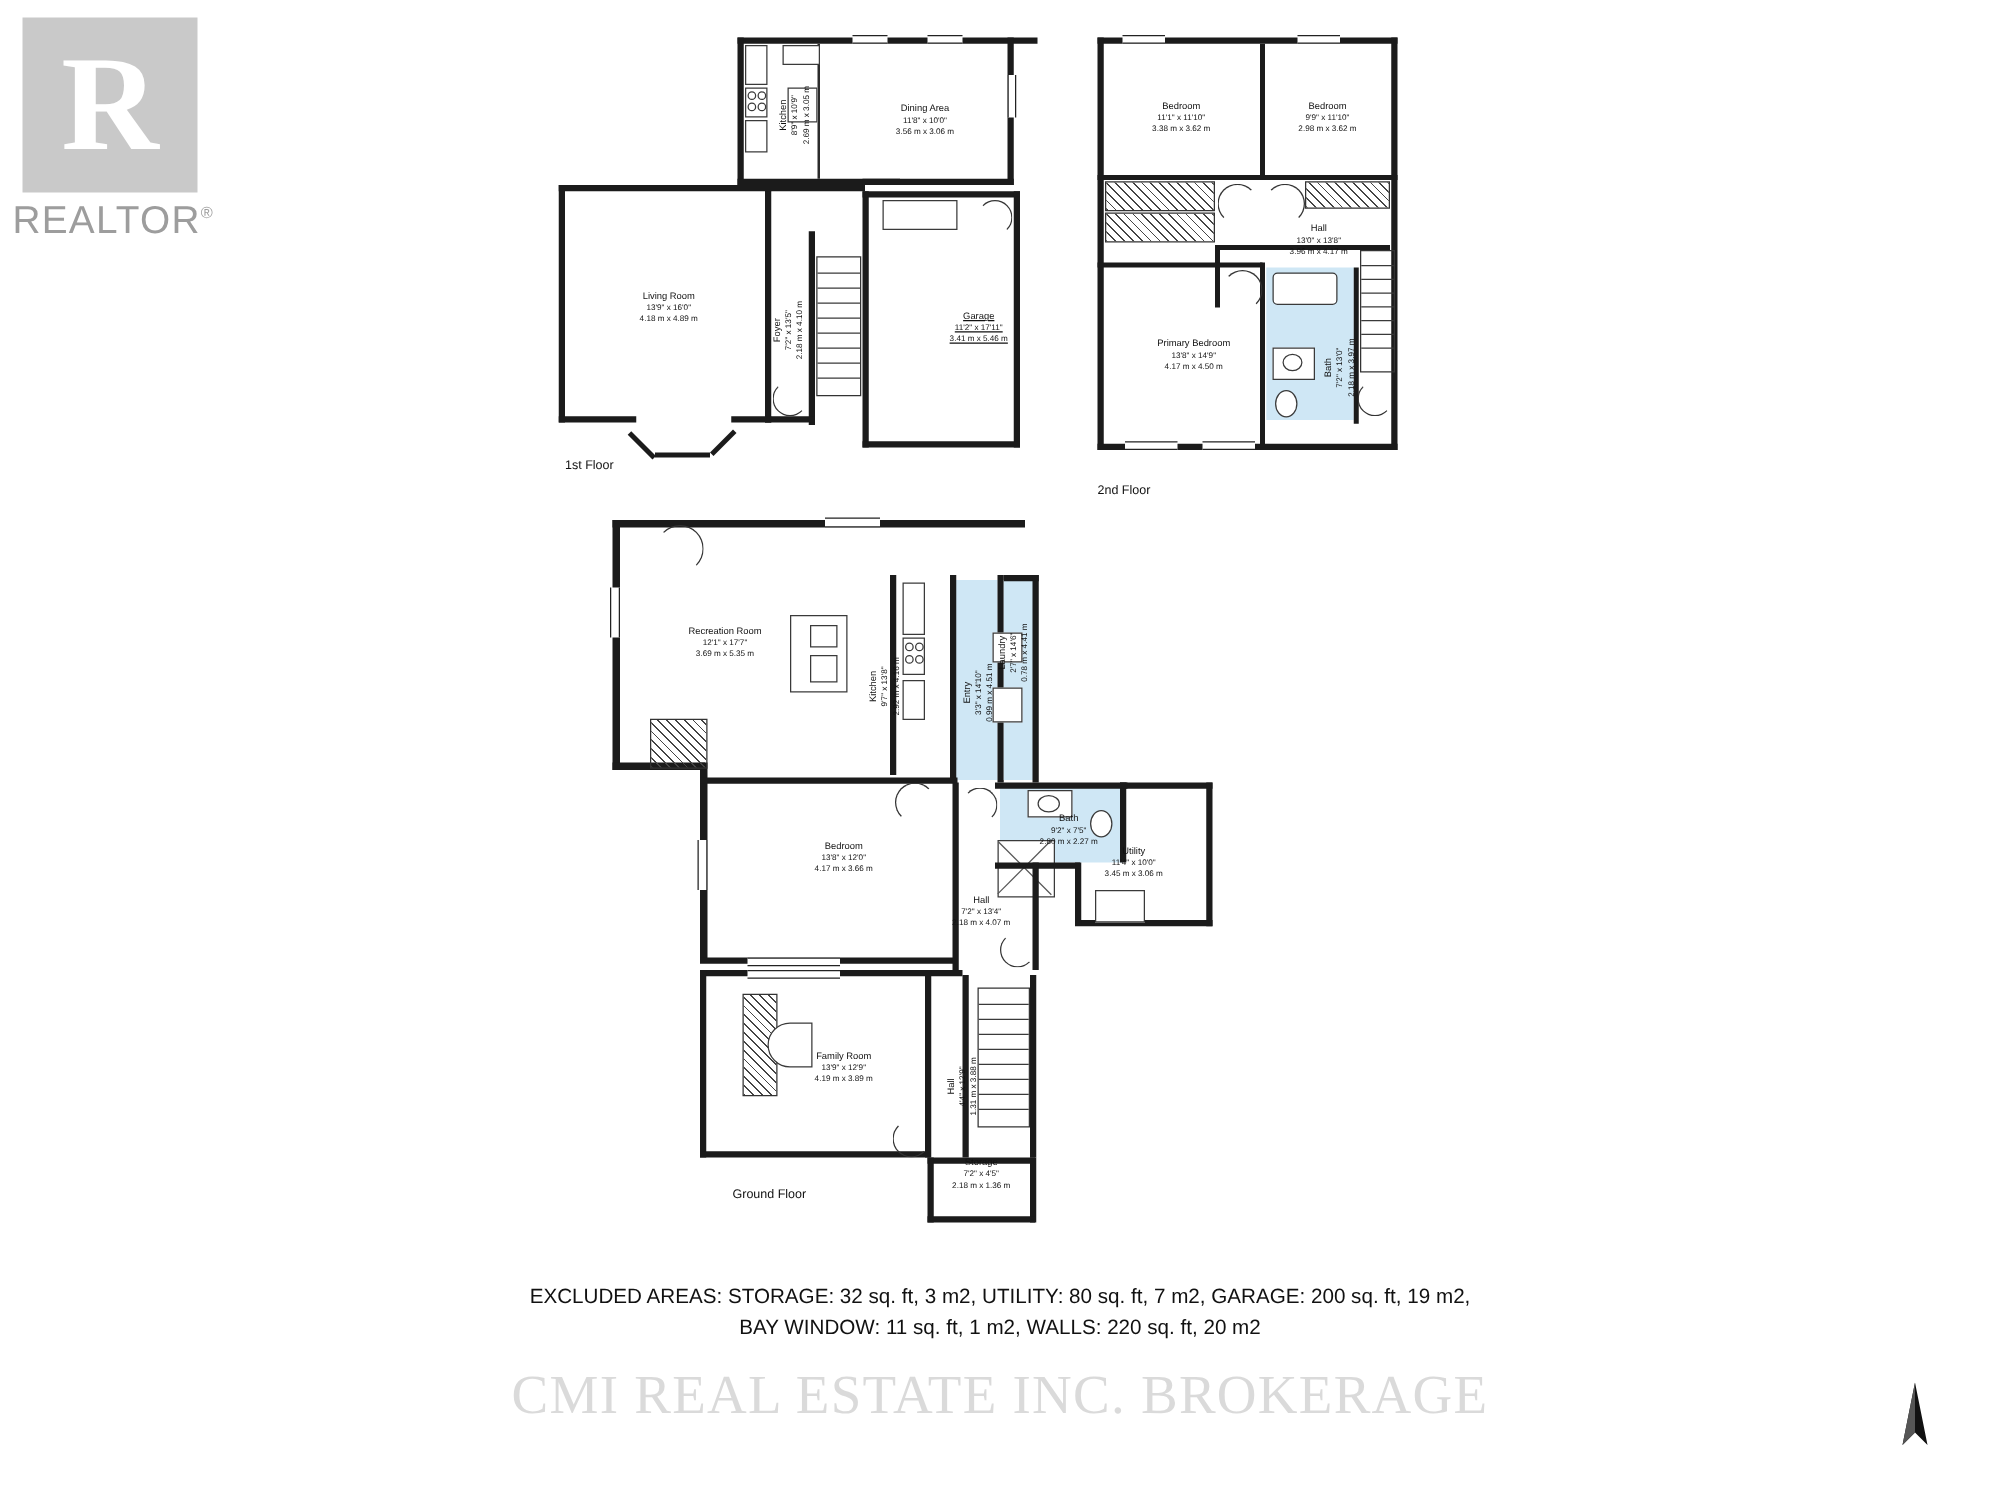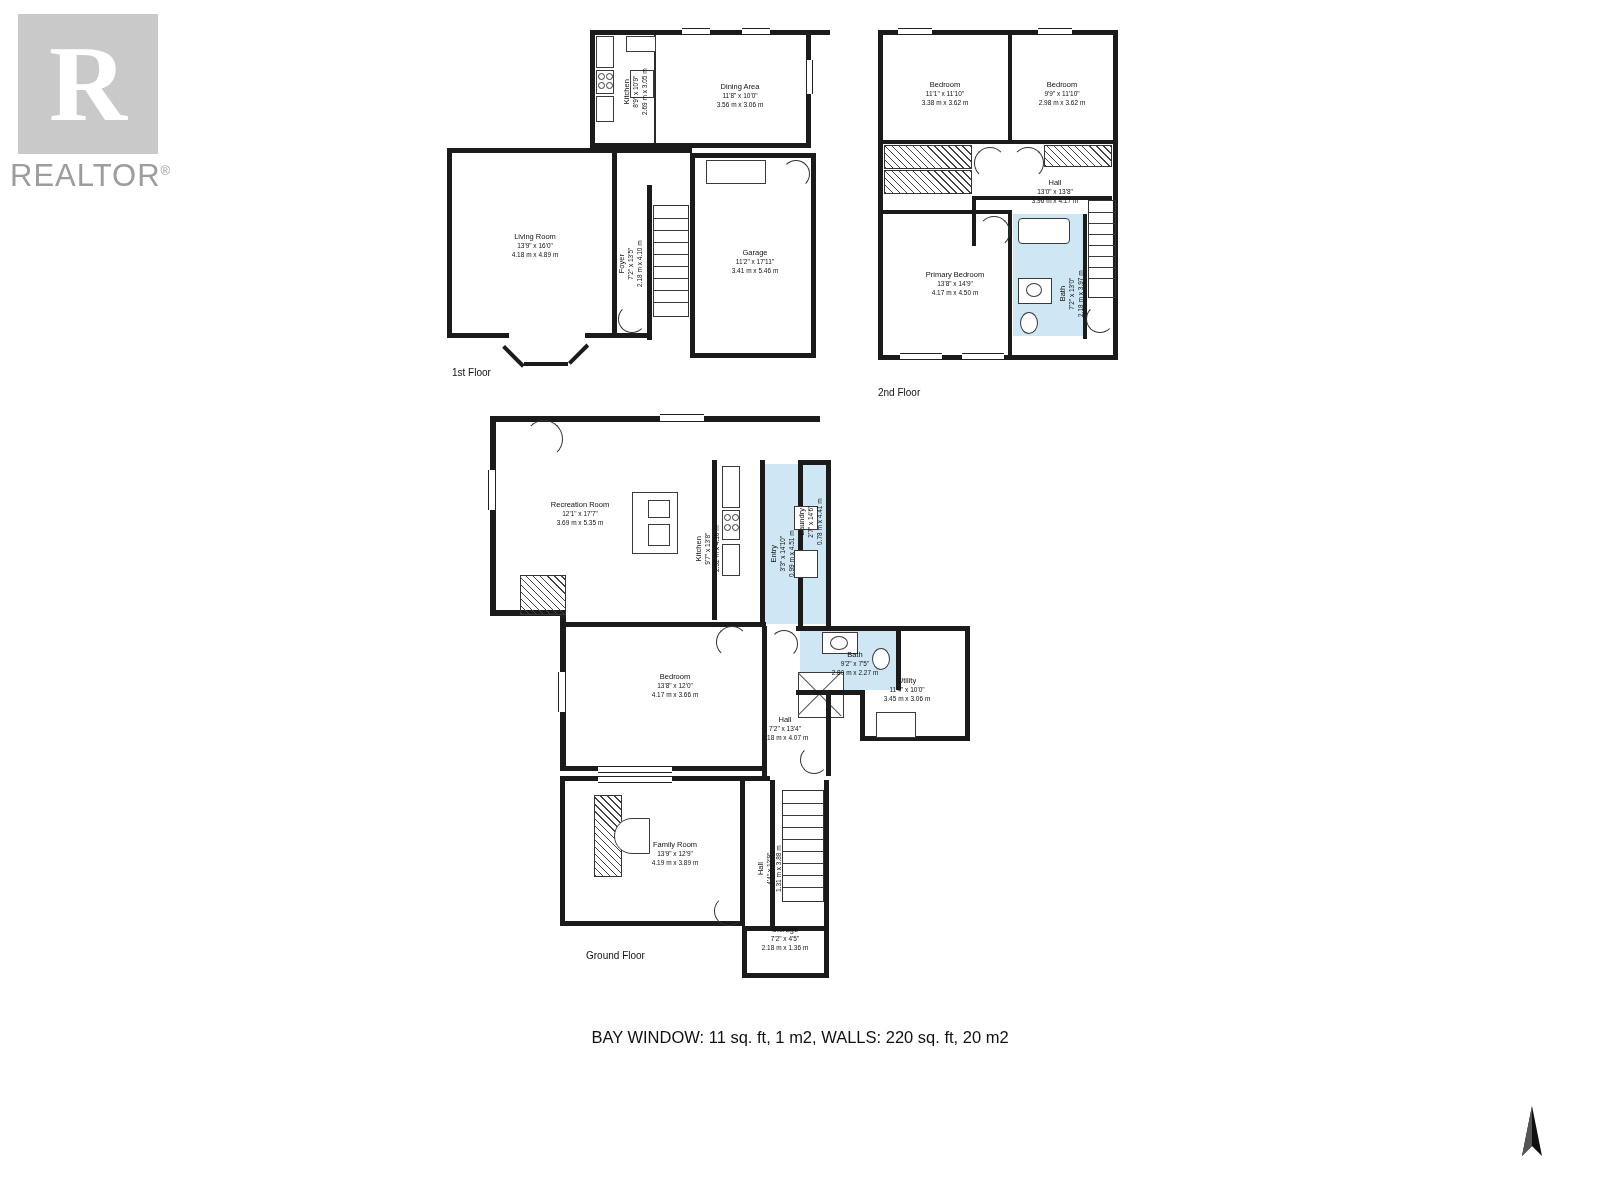--- a/index.html
+++ b/index.html
@@ -155,21 +155,21 @@
       <div style="left:0;top:84px;width:34px;height:1px;"></div>
       <div style="left:0;top:96px;width:34px;height:1px;"></div>
     </div>
 
     <div class="wall" style="left:690px;top:153px;width:5px;height:205px;"></div>
     <div class="wall" style="left:690px;top:153px;width:126px;height:5px;"></div>
     <div class="wall" style="left:811px;top:153px;width:5px;height:205px;"></div>
     <div class="wall" style="left:690px;top:353px;width:126px;height:5px;"></div>
     <div class="fix" style="left:706px;top:160px;width:58px;height:22px;"></div>
     <div class="door-arc" style="left:782px;top:160px;width:26px;height:26px;border-color:#333 #333 transparent transparent;"></div>
-    <div class="label" style="left:700px;top:248px;width:110px;">
+    <div class="label" style="left:728px;top:248px;width:110px;text-decoration:underline;">
       <span class="nm">Garage</span><br>
       <span class="dim">11'2" x 17'11"</span><br>
       <span class="dim">3.41 m x 5.46 m</span>
     </div>
 
     <div class="floor-title" style="left:452px;top:367px;">1st Floor</div>
   </div>
 
   <div>
 
@@ -393,23 +393,25 @@
     <div class="thin" style="left:660px;top:414px;width:44px;height:6px;background:#fff;border-top:1px solid #222;border-bottom:1px solid #222;"></div>
     <div class="thin" style="left:488px;top:470px;width:6px;height:40px;background:#fff;border-left:1px solid #222;border-right:1px solid #222;"></div>
     <div class="thin" style="left:558px;top:672px;width:6px;height:40px;background:#fff;border-left:1px solid #222;border-right:1px solid #222;"></div>
     <div class="thin" style="left:598px;top:766px;width:74px;height:5px;background:#fff;border-top:1px solid #222;border-bottom:1px solid #222;"></div>
     <div class="thin" style="left:598px;top:776px;width:74px;height:5px;background:#fff;border-top:1px solid #222;border-bottom:1px solid #222;"></div>
 
     <div class="floor-title" style="left:586px;top:950px;">Ground Floor</div>
   </div>
 
   <div class="summary">
+    <div class="line">EXCLUDED AREAS: STORAGE: 32 sq. ft, 3 m2, UTILITY: 80 sq. ft, 7 m2, GARAGE: 200 sq. ft, 19 m2,</div>
     <div class="line">BAY WINDOW: 11 sq. ft, 1 m2, WALLS: 220 sq. ft, 20 m2</div>
   </div>
 
+  <div class="watermark">CMI REAL ESTATE INC. BROKERAGE</div>
 
 
   <div class="compass">
     <svg viewBox="0 0 48 60" width="48" height="60">
       <polygon points="24,2 34,52 24,42 14,52" fill="#111"></polygon>
       <polygon points="24,2 24,42 14,52" fill="#555"></polygon>
     </svg>
   </div>
 
 </div>

